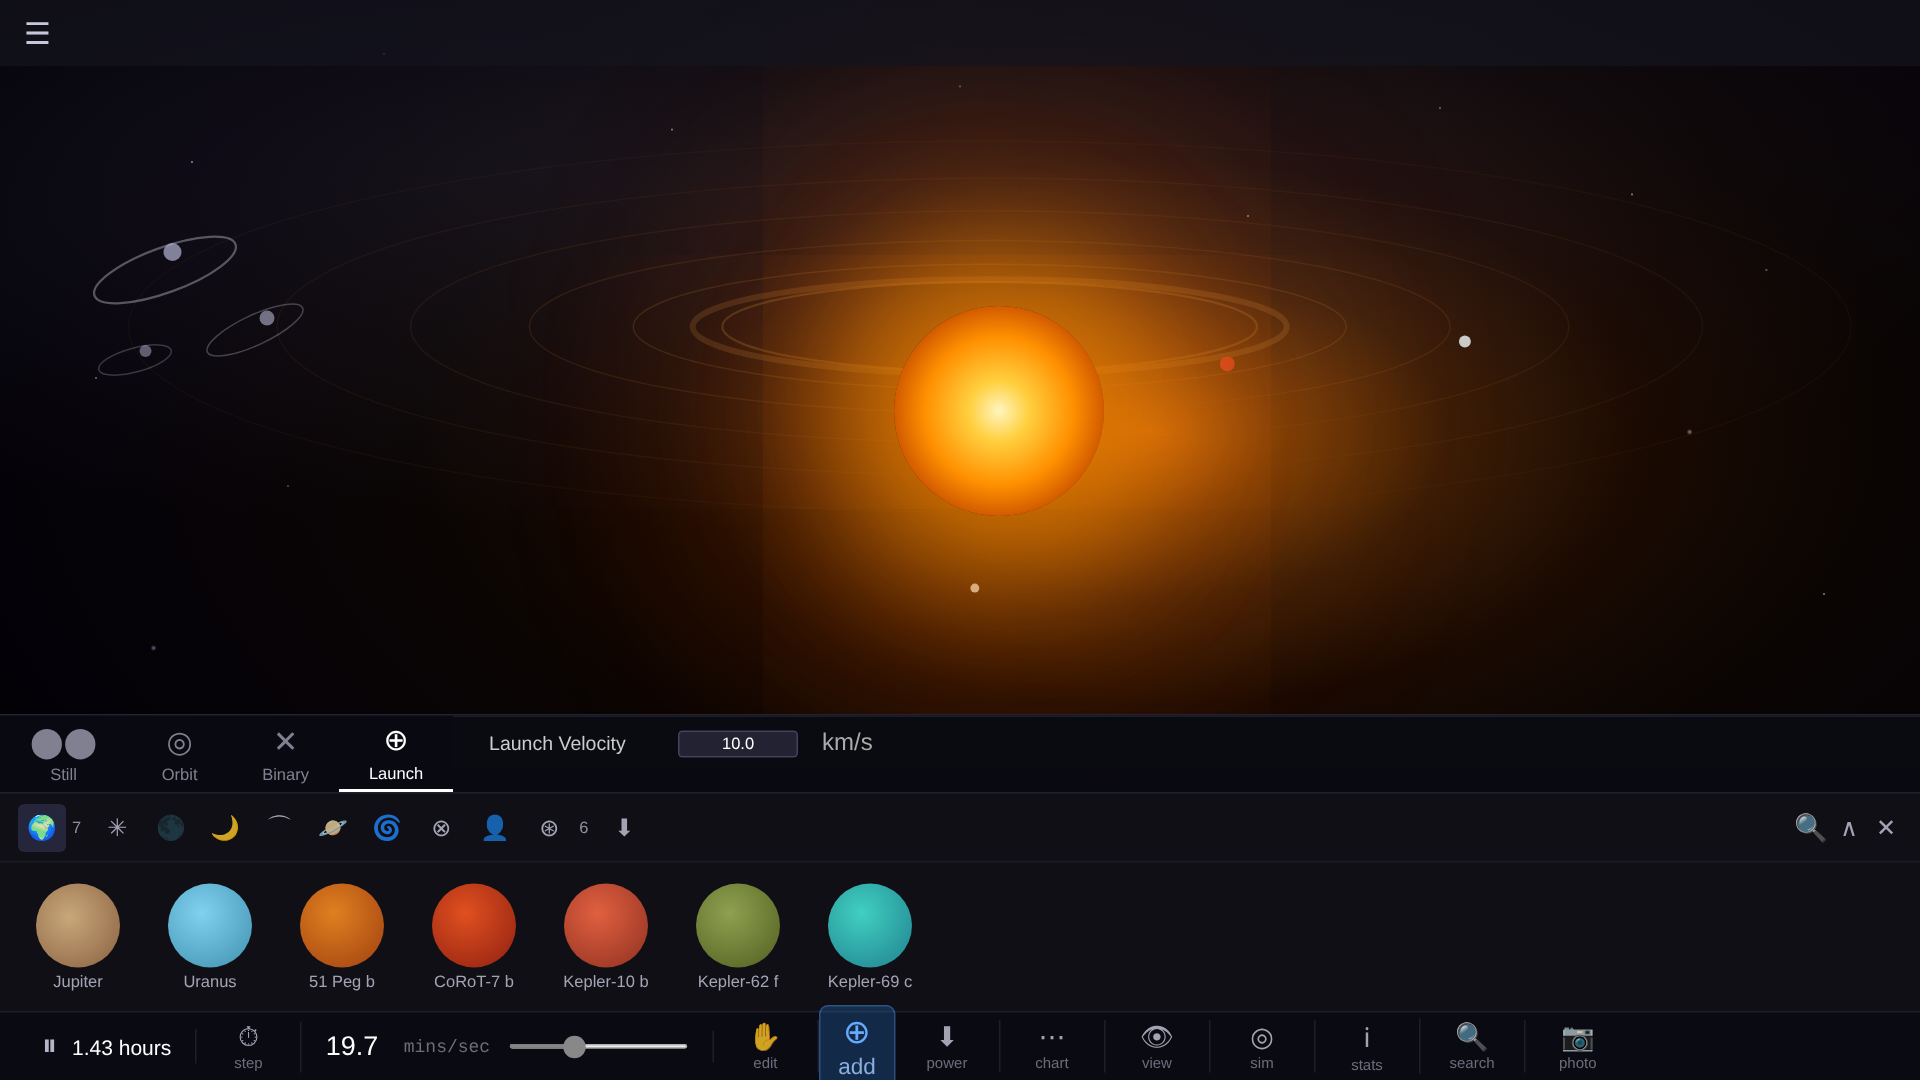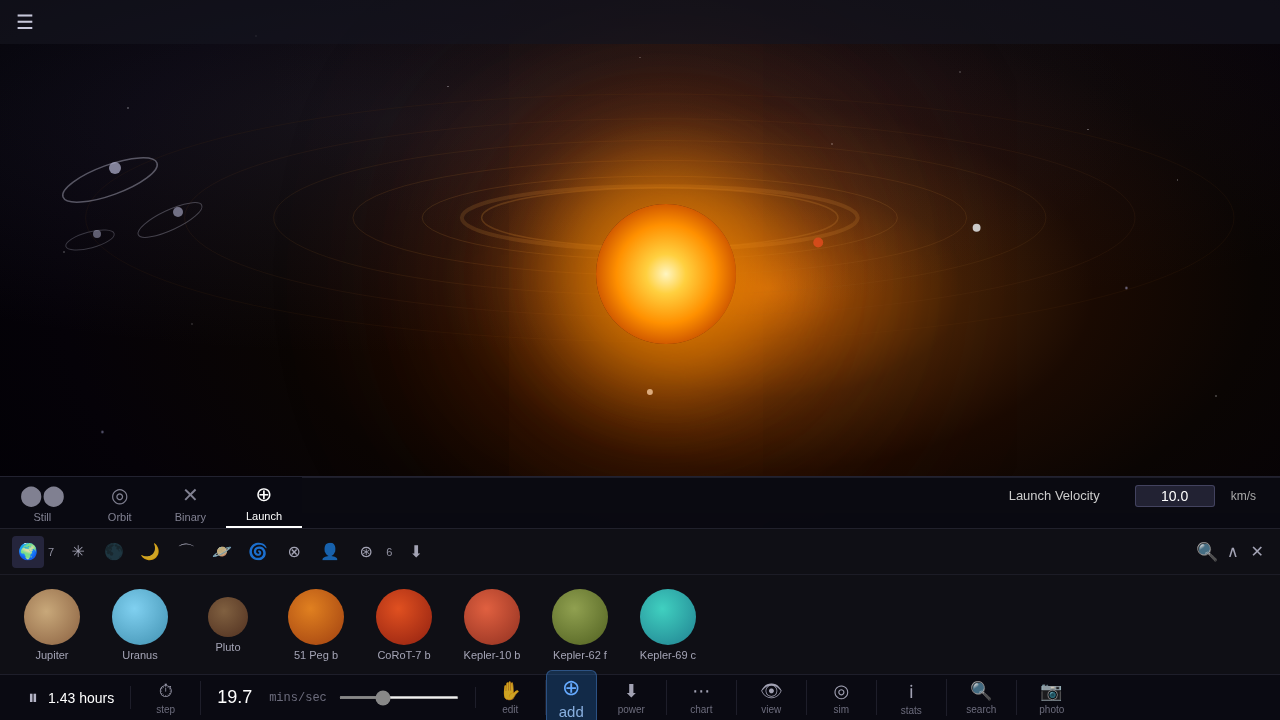--- a/index.html
+++ b/index.html
@@ -114,42 +114,41 @@
 
     
     #launch-bar {
       display: flex;
       align-items: center;
       background: rgba(10,10,18,0.97);
       height: 36px;
       padding: 0 16px;
       gap: 16px;
       border-top: 1px solid rgba(60,60,80,0.4);
-      justify-content: flex-end;
     }
 
     #launch-label {
       font-size: 13px;
       color: #ccc;
       min-width: 110px;
     }
 
     #velocity-input {
       background: rgba(40,40,60,0.8);
       border: 1px solid rgba(100,100,140,0.5);
       color: #fff;
-      font-size: 14px;
+      font-size: 11px;
       padding: 2px 24px;
       width: 80px;
       text-align: center;
       border-radius: 3px;
     }
 
     #velocity-unit {
-      font-size: 12px;
+      font-size: 16px;
       color: #aaa;
     }
 
     
     #filter-row {
       display: flex;
       align-items: center;
       background: rgba(15,15,22,0.97);
       height: 46px;
       padding: 0 12px;
@@ -427,24 +426,20 @@
   <div id="planet-carousel">
     <div class="planet-item">
       <div class="planet-bubble jupiter"></div>
       <span class="planet-name">Jupiter</span>
     </div>
     <div class="planet-item">
       <div class="planet-bubble uranus"></div>
       <span class="planet-name">Uranus</span>
     </div>
     <div class="planet-item">
-      <div class="planet-bubble pluto small-planet"></div>
-      <span class="planet-name">Pluto</span>
-    </div>
-    <div class="planet-item">
       <div class="planet-bubble peg-b"></div>
       <span class="planet-name">51 Peg b</span>
     </div>
     <div class="planet-item">
       <div class="planet-bubble corot7"></div>
       <span class="planet-name">CoRoT-7 b</span>
     </div>
     <div class="planet-item">
       <div class="planet-bubble kepler10"></div>
       <span class="planet-name">Kepler-10 b</span>

